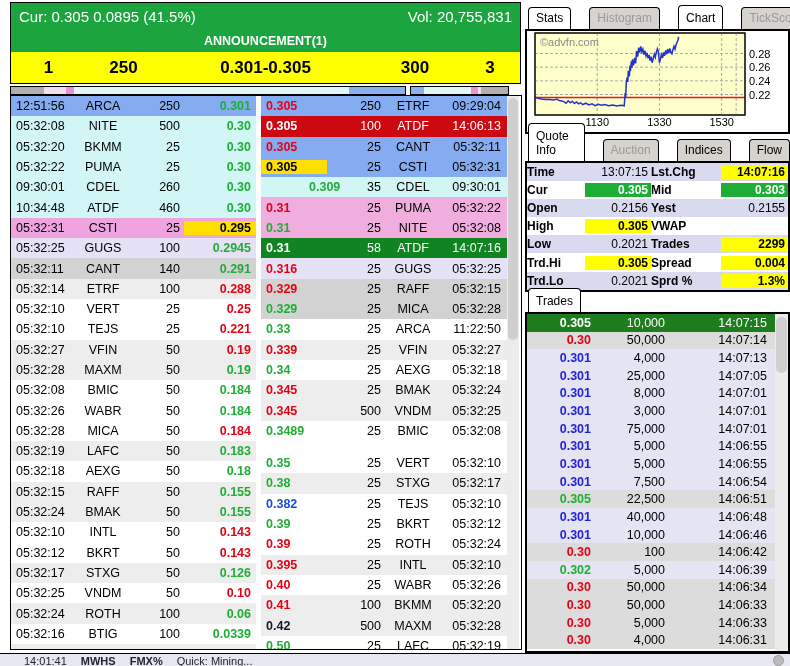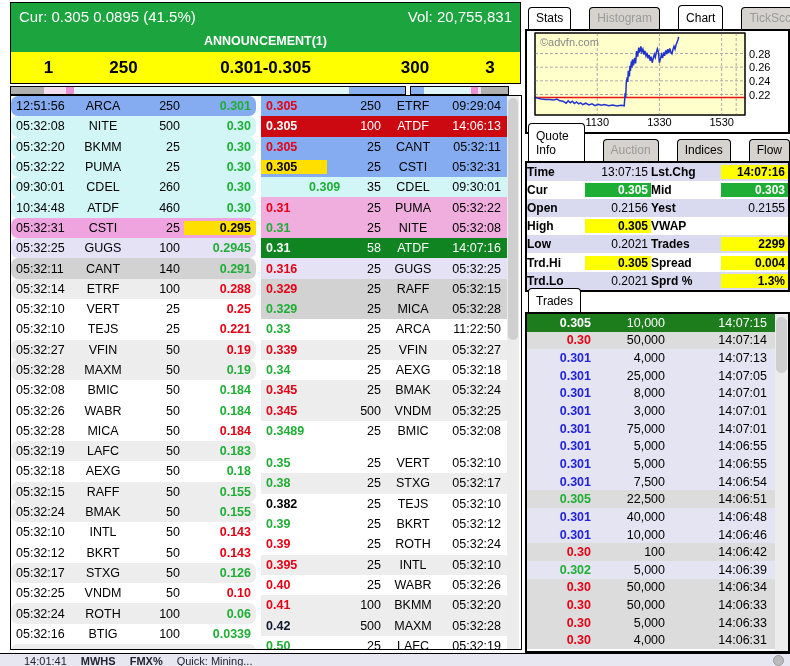--- a/index.html
+++ b/index.html
@@ -19,21 +19,21 @@
   .seg{height:100%;}
 
   
   #lists{left:10px;top:95px;width:510px;height:553px;border:1px solid #000;background:#fff;display:flex;overflow:hidden;}
   #bid-list{width:245px;overflow:hidden;}
   #listgap{width:5px;background:#fff;}
   #ask-list{width:246px;overflow:hidden;}
   #book-scrollbar{width:12px;background:#ececec;position:relative;}
   #book-scroll-thumb{position:absolute;left:1px;top:2px;width:10px;height:242px;background:#cfcfcf;border-radius:5px;}
   .brow{height:20.3px;display:grid;align-items:center;font-size:12.5px;color:#000;}
-  .bid-row{grid-template-columns:64px 56px 1fr 72px;border-radius:7px;}
+  .bid-row{grid-template-columns:64px 56px 1fr 72px;}
   .ask-row{grid-template-columns:66px 1fr 56px 66px;}
   .c-time{padding-left:5px;}
   .c-mm{text-align:center;}
   .c-size{text-align:right;padding-right:4px;}
   .c-price{font-weight:bold;text-align:right;padding-right:5px;}
   .ask-row .c-price{text-align:left;padding-left:5px;}
   .ask-row .c-time{text-align:right;padding-right:6px;}
   .whiterow, .whiterow span{color:#fff !important;}
   .pricebg{background:#ffdf00;color:#000 !important;}
 
@@ -390,21 +390,21 @@
         <div class="c-mm">VERT</div>
         <div class="c-time">05:32:10</div>
       </div>
       <div class="brow ask-row" style="background: rgb(237, 237, 237);">
         <div class="c-price" style="color: rgb(31, 174, 53);">0.38</div>
         <div class="c-size">25</div>
         <div class="c-mm">STXG</div>
         <div class="c-time">05:32:17</div>
       </div>
       <div class="brow ask-row" style="background: rgb(255, 255, 255);">
-        <div class="c-price" style="color: #000000;">0.382</div>
+        <div class="c-price" style="color: #1d4ed8;">0.382</div>
         <div class="c-size">25</div>
         <div class="c-mm">TEJS</div>
         <div class="c-time">05:32:10</div>
       </div>
       <div class="brow ask-row" style="background: rgb(255, 255, 255);">
         <div class="c-price" style="color: rgb(31, 174, 53);">0.39</div>
         <div class="c-size">25</div>
         <div class="c-mm">BKRT</div>
         <div class="c-time">05:32:12</div>
       </div>

